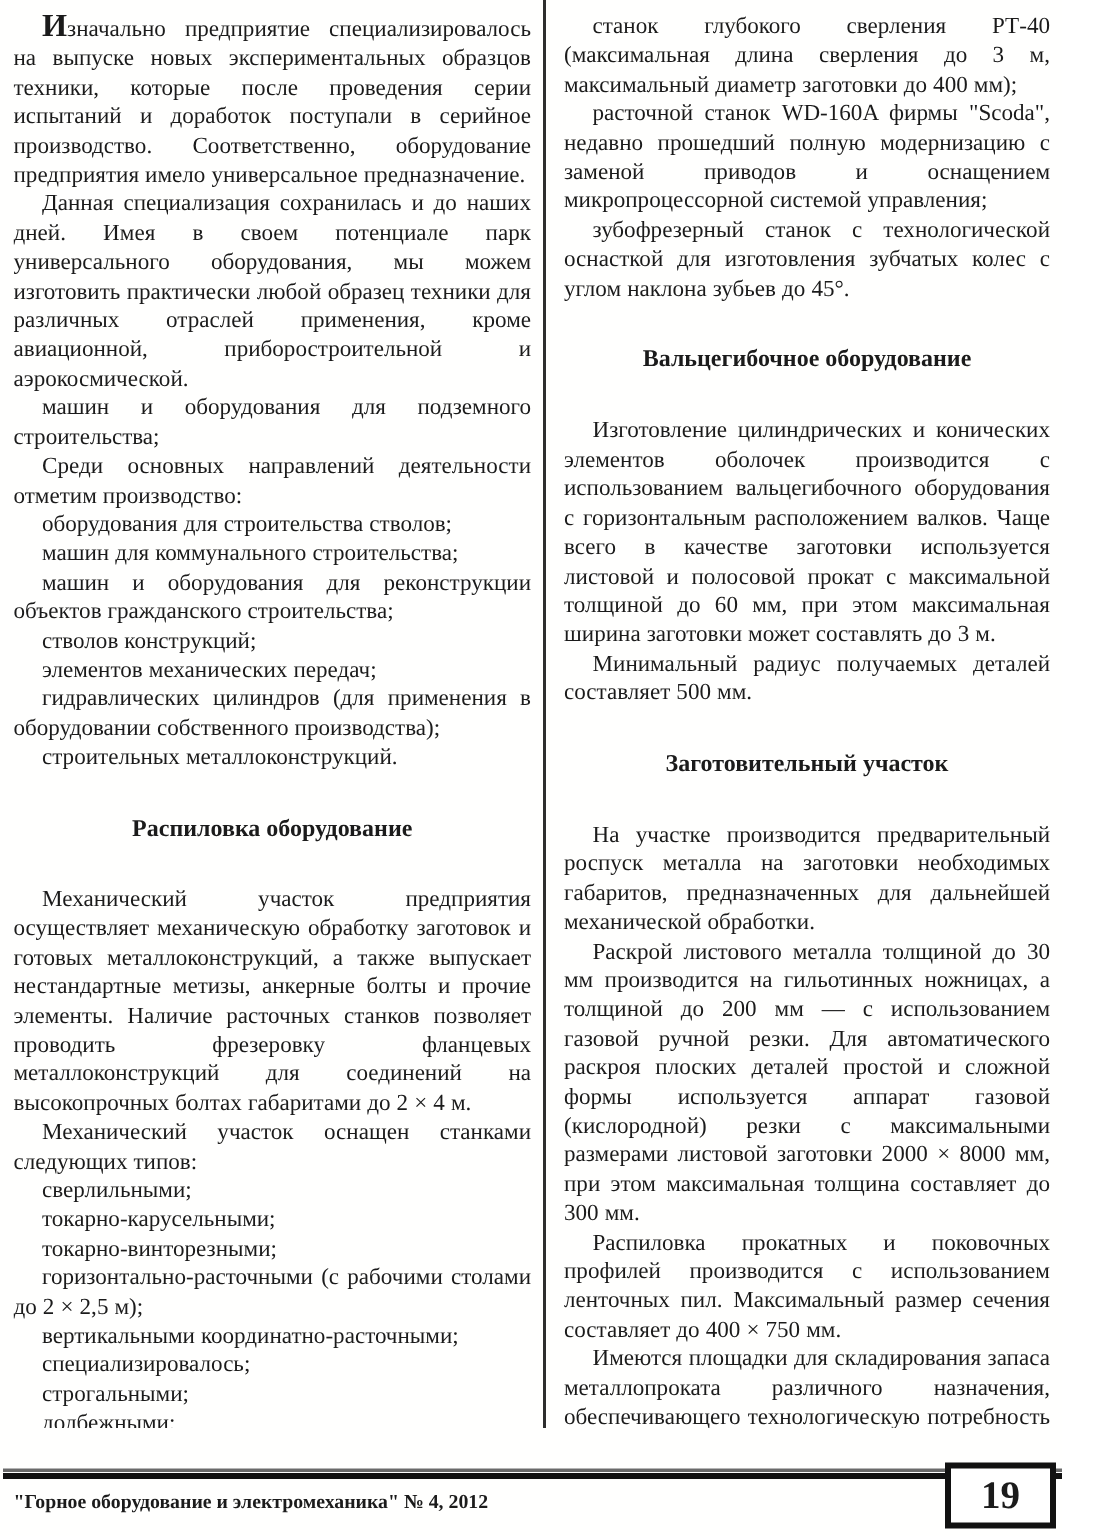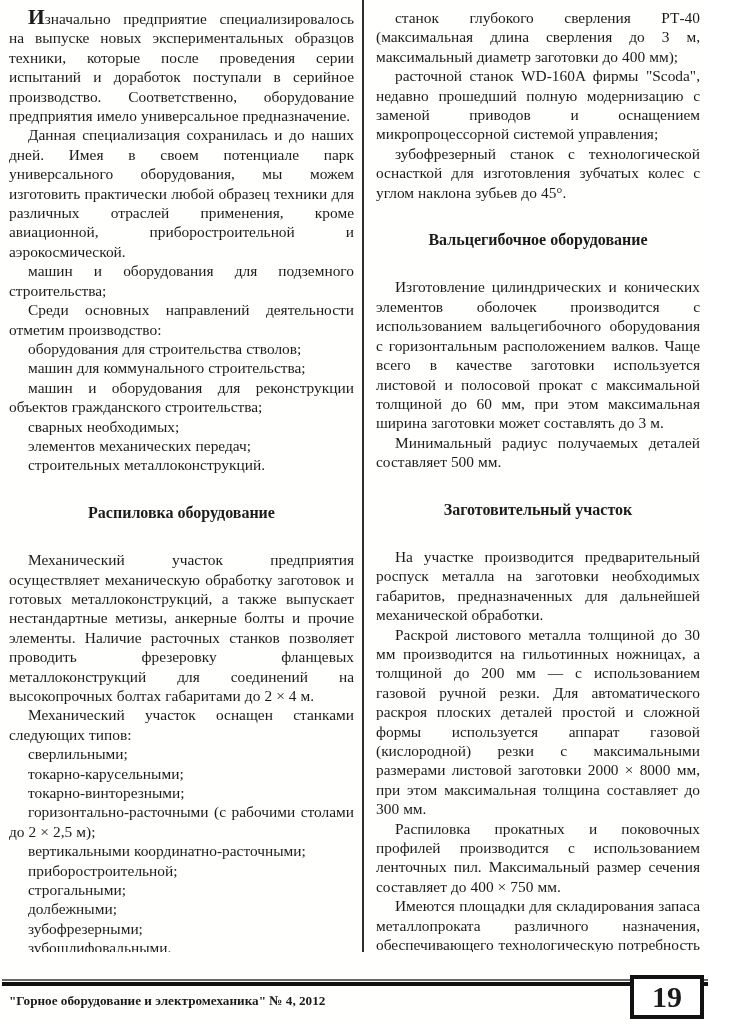--- a/index.html
+++ b/index.html
@@ -65,50 +65,51 @@
     right: 4px;
     top: -4px;
     width: 66px;
     height: 36px;
     border: 4px solid #111111;
     background: #ffffff;
     display: flex;
     align-items: center;
     justify-content: center;
     font-weight: bold;
-    font-size: 30px;
+    font-size: 26px;
   }
 </style>
 </head>
 <body>
 
 <div class="page">
 
   <div class="columns">
 
     <div class="col-left">
       <p class="para"><span class="dropcap">И</span><span>значально предприятие специализировалось на выпуске новых экспериментальных образцов техники, которые после проведения серии испытаний и доработок поступали в серийное производство. Соответственно, оборудование предприятия имело универсальное предназначение.</span></p>
       <p class="para">Данная специализация сохранилась и до наших дней. Имея в своем потенциале парк универсального оборудования, мы можем изготовить практически любой образец техники для различных отраслей применения, кроме авиационной, приборостроительной и аэрокосмической.</p>
       <p class="para">машин и оборудования для подземного строительства;</p>
       <p class="para">Среди основных направлений деятельности отметим производство:</p>
       <p class="para">оборудования для строительства стволов;</p>
       <p class="para">машин для коммунального строительства;</p>
       <p class="para">машин и оборудования для реконструкции объектов гражданского строительства;</p>
-      <p class="para">сварных необходимых;</p>
+      <p class="para">стволов конструкций;</p>
       <p class="para">элементов механических передач;</p>
+      <p class="para">гидравлических цилиндров (для применения в оборудовании собственного производства);</p>
       <p class="para">строительных металлоконструкций.</p>
       <div class="heading">Распиловка оборудование</div>
       <p class="para">Механический участок предприятия осуществляет механическую обработку заготовок и готовых металлоконструкций, а также выпускает нестандартные метизы, анкерные болты и прочие элементы. Наличие расточных станков позволяет проводить фрезеровку фланцевых металлоконструкций для соединений на высокопрочных болтах габаритами до 2 × 4 м.</p>
       <p class="para">Механический участок оснащен станками следующих типов:</p>
       <p class="para">сверлильными;</p>
       <p class="para">токарно-карусельными;</p>
       <p class="para">токарно-винторезными;</p>
       <p class="para">горизонтально-расточными (с рабочими столами до 2 × 2,5 м);</p>
       <p class="para">вертикальными координатно-расточными;</p>
-      <p class="para">приборостроительной;</p>
+      <p class="para">специализировалось;</p>
       <p class="para">строгальными;</p>
       <p class="para">долбежными;</p>
       <p class="para">зубофрезерными;</p>
       <p class="para">зубошлифовальными.</p>
 
     </div>
 
     <div class="col-divider"></div>
 
     <div class="col-right">

